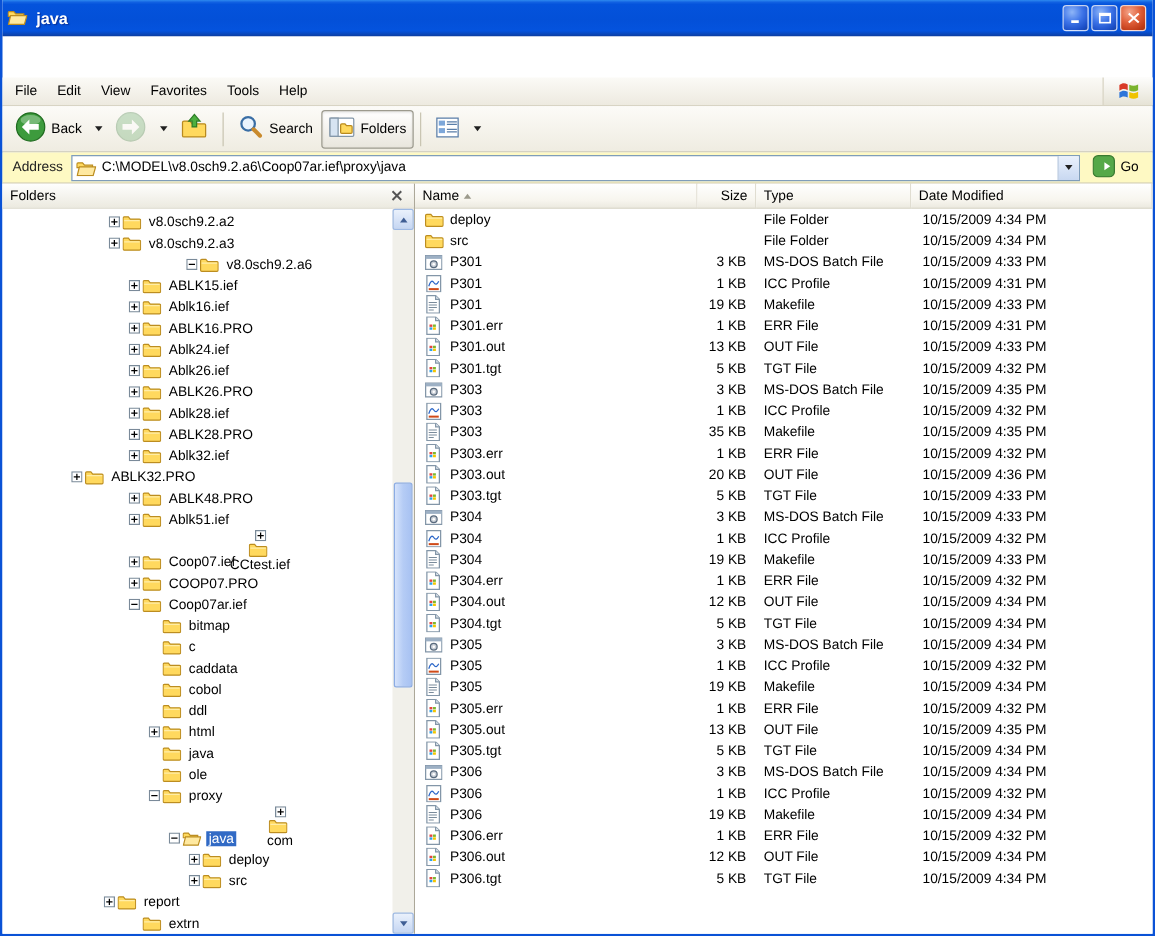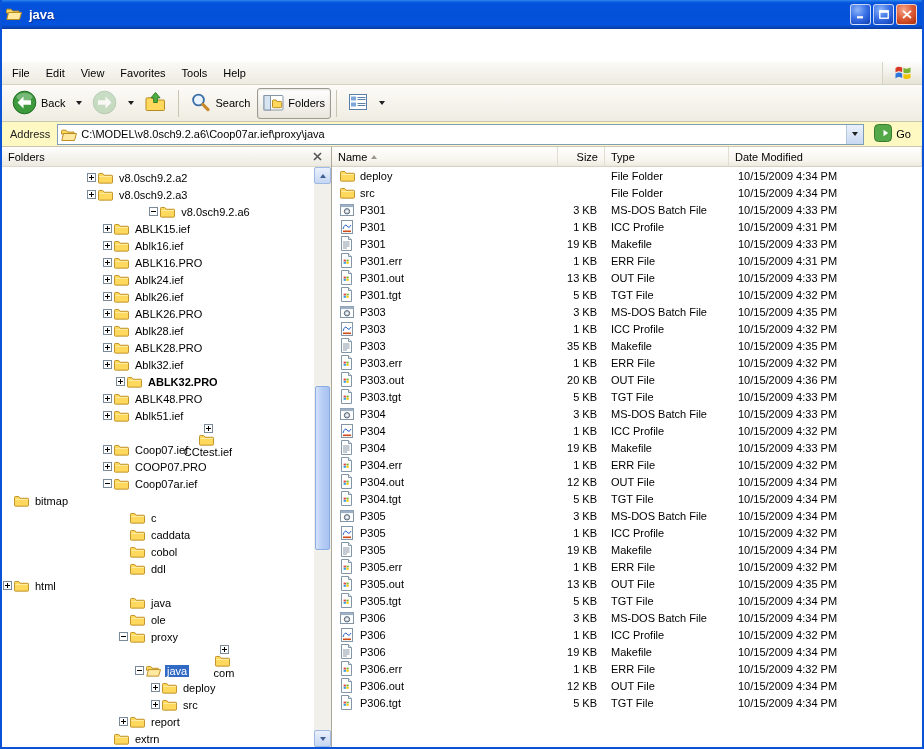--- a/index.html
+++ b/index.html
@@ -436,21 +436,21 @@
               </svg>
             </span>
             <span class="tree-icon">
               <svg viewBox="0 0 16 13" width="15" height="13">
                 <path d="M0.5 3.2 Q0.5 2.2 1.5 2.2 H5 L6.6 4.1 H14.5 Q15.5 4.1 15.5 5 V11.6 Q15.5 12.5 14.5 12.5 H1.5 Q0.5 12.5 0.5 11.6 Z" fill="#FFD95E" stroke="#BC8D20"></path>
                 <path d="M1.4 4.9 H14.6 V5.9 H1.4 Z" fill="#FFEDA8"></path>
               </svg>
             </span>
             <span class="tree-label">Ablk32.ief</span>
           </div>
-          <div class="tree-row" style="padding-left: 113px; font-weight: bold;">
+          <div class="tree-row" style="padding-left: 54px;">
             <span class="expander">
               <svg width="9" height="9" viewBox="0 0 9 9">
                 <rect x="0.5" y="0.5" width="8" height="8" fill="#fff" stroke="#7A8A99"></rect>
                 <line x1="2" y1="4.5" x2="7" y2="4.5" stroke="#000"></line>
                 <line x1="4.5" y1="2" x2="4.5" y2="7" stroke="#000"></line>
               </svg>
             </span>
             <span class="tree-icon">
               <svg viewBox="0 0 16 13" width="15" height="13">
                 <path d="M0.5 3.2 Q0.5 2.2 1.5 2.2 H5 L6.6 4.1 H14.5 Q15.5 4.1 15.5 5 V11.6 Q15.5 12.5 14.5 12.5 H1.5 Q0.5 12.5 0.5 11.6 Z" fill="#FFD95E" stroke="#BC8D20"></path>
@@ -546,105 +546,105 @@
                 <line x1="2" y1="4.5" x2="7" y2="4.5" stroke="#000"></line>
               </svg>
             </span>
             <span class="tree-icon">
               <svg viewBox="0 0 16 13" width="15" height="13">
                 <path d="M0.5 3.2 Q0.5 2.2 1.5 2.2 H5 L6.6 4.1 H14.5 Q15.5 4.1 15.5 5 V11.6 Q15.5 12.5 14.5 12.5 H1.5 Q0.5 12.5 0.5 11.6 Z" fill="#FFD95E" stroke="#BC8D20"></path>
                 <path d="M1.4 4.9 H14.6 V5.9 H1.4 Z" fill="#FFEDA8"></path>
               </svg>
             </span>
             <span class="tree-label">Coop07ar.ief</span>
-          </div>
-          <div class="tree-row" style="">
-            <span class="expander"></span>
-            <span class="tree-icon">
-              <svg viewBox="0 0 16 13" width="15" height="13">
-                <path d="M0.5 3.2 Q0.5 2.2 1.5 2.2 H5 L6.6 4.1 H14.5 Q15.5 4.1 15.5 5 V11.6 Q15.5 12.5 14.5 12.5 H1.5 Q0.5 12.5 0.5 11.6 Z" fill="#FFD95E" stroke="#BC8D20"></path>
-                <path d="M1.4 4.9 H14.6 V5.9 H1.4 Z" fill="#FFEDA8"></path>
-              </svg>
-            </span>
-            <span class="tree-label">bitmap</span>
           </div>
           <div class="tree-row" style="padding-left: 116px;">
             <span class="expander"></span>
             <span class="tree-icon">
               <svg viewBox="0 0 16 13" width="15" height="13">
                 <path d="M0.5 3.2 Q0.5 2.2 1.5 2.2 H5 L6.6 4.1 H14.5 Q15.5 4.1 15.5 5 V11.6 Q15.5 12.5 14.5 12.5 H1.5 Q0.5 12.5 0.5 11.6 Z" fill="#FFD95E" stroke="#BC8D20"></path>
                 <path d="M1.4 4.9 H14.6 V5.9 H1.4 Z" fill="#FFEDA8"></path>
               </svg>
             </span>
-            <span class="tree-label">c</span>
+            <span class="tree-label">bitmap</span>
           </div>
           <div class="tree-row" style="padding-left: 116px;">
             <span class="expander"></span>
             <span class="tree-icon">
               <svg viewBox="0 0 16 13" width="15" height="13">
                 <path d="M0.5 3.2 Q0.5 2.2 1.5 2.2 H5 L6.6 4.1 H14.5 Q15.5 4.1 15.5 5 V11.6 Q15.5 12.5 14.5 12.5 H1.5 Q0.5 12.5 0.5 11.6 Z" fill="#FFD95E" stroke="#BC8D20"></path>
                 <path d="M1.4 4.9 H14.6 V5.9 H1.4 Z" fill="#FFEDA8"></path>
               </svg>
             </span>
-            <span class="tree-label">caddata</span>
+            <span class="tree-label">c</span>
           </div>
           <div class="tree-row" style="padding-left: 116px;">
             <span class="expander"></span>
             <span class="tree-icon">
               <svg viewBox="0 0 16 13" width="15" height="13">
                 <path d="M0.5 3.2 Q0.5 2.2 1.5 2.2 H5 L6.6 4.1 H14.5 Q15.5 4.1 15.5 5 V11.6 Q15.5 12.5 14.5 12.5 H1.5 Q0.5 12.5 0.5 11.6 Z" fill="#FFD95E" stroke="#BC8D20"></path>
                 <path d="M1.4 4.9 H14.6 V5.9 H1.4 Z" fill="#FFEDA8"></path>
               </svg>
             </span>
-            <span class="tree-label">cobol</span>
+            <span class="tree-label">caddata</span>
           </div>
           <div class="tree-row" style="padding-left: 116px;">
             <span class="expander"></span>
             <span class="tree-icon">
               <svg viewBox="0 0 16 13" width="15" height="13">
                 <path d="M0.5 3.2 Q0.5 2.2 1.5 2.2 H5 L6.6 4.1 H14.5 Q15.5 4.1 15.5 5 V11.6 Q15.5 12.5 14.5 12.5 H1.5 Q0.5 12.5 0.5 11.6 Z" fill="#FFD95E" stroke="#BC8D20"></path>
                 <path d="M1.4 4.9 H14.6 V5.9 H1.4 Z" fill="#FFEDA8"></path>
               </svg>
             </span>
-            <span class="tree-label">ddl</span>
-          </div>
-          <div class="tree-row" style="">
-            <span class="expander">
-              <svg width="9" height="9" viewBox="0 0 9 9">
-                <rect x="0.5" y="0.5" width="8" height="8" fill="#fff" stroke="#7A8A99"></rect>
-                <line x1="2" y1="4.5" x2="7" y2="4.5" stroke="#000"></line>
-                <line x1="4.5" y1="2" x2="4.5" y2="7" stroke="#000"></line>
-              </svg>
-            </span>
-            <span class="tree-icon">
-              <svg viewBox="0 0 16 13" width="15" height="13">
-                <path d="M0.5 3.2 Q0.5 2.2 1.5 2.2 H5 L6.6 4.1 H14.5 Q15.5 4.1 15.5 5 V11.6 Q15.5 12.5 14.5 12.5 H1.5 Q0.5 12.5 0.5 11.6 Z" fill="#FFD95E" stroke="#BC8D20"></path>
-                <path d="M1.4 4.9 H14.6 V5.9 H1.4 Z" fill="#FFEDA8"></path>
-              </svg>
-            </span>
-            <span class="tree-label">html</span>
+            <span class="tree-label">cobol</span>
           </div>
           <div class="tree-row" style="padding-left: 116px;">
             <span class="expander"></span>
             <span class="tree-icon">
               <svg viewBox="0 0 16 13" width="15" height="13">
                 <path d="M0.5 3.2 Q0.5 2.2 1.5 2.2 H5 L6.6 4.1 H14.5 Q15.5 4.1 15.5 5 V11.6 Q15.5 12.5 14.5 12.5 H1.5 Q0.5 12.5 0.5 11.6 Z" fill="#FFD95E" stroke="#BC8D20"></path>
                 <path d="M1.4 4.9 H14.6 V5.9 H1.4 Z" fill="#FFEDA8"></path>
               </svg>
             </span>
-            <span class="tree-label">java</span>
+            <span class="tree-label">ddl</span>
+          </div>
+          <div class="tree-row" style="padding-left: 116px;">
+            <span class="expander">
+              <svg width="9" height="9" viewBox="0 0 9 9">
+                <rect x="0.5" y="0.5" width="8" height="8" fill="#fff" stroke="#7A8A99"></rect>
+                <line x1="2" y1="4.5" x2="7" y2="4.5" stroke="#000"></line>
+                <line x1="4.5" y1="2" x2="4.5" y2="7" stroke="#000"></line>
+              </svg>
+            </span>
+            <span class="tree-icon">
+              <svg viewBox="0 0 16 13" width="15" height="13">
+                <path d="M0.5 3.2 Q0.5 2.2 1.5 2.2 H5 L6.6 4.1 H14.5 Q15.5 4.1 15.5 5 V11.6 Q15.5 12.5 14.5 12.5 H1.5 Q0.5 12.5 0.5 11.6 Z" fill="#FFD95E" stroke="#BC8D20"></path>
+                <path d="M1.4 4.9 H14.6 V5.9 H1.4 Z" fill="#FFEDA8"></path>
+              </svg>
+            </span>
+            <span class="tree-label">html</span>
           </div>
           <div class="tree-row" style="padding-left: 116px;">
             <span class="expander"></span>
             <span class="tree-icon">
               <svg viewBox="0 0 16 13" width="15" height="13">
                 <path d="M0.5 3.2 Q0.5 2.2 1.5 2.2 H5 L6.6 4.1 H14.5 Q15.5 4.1 15.5 5 V11.6 Q15.5 12.5 14.5 12.5 H1.5 Q0.5 12.5 0.5 11.6 Z" fill="#FFD95E" stroke="#BC8D20"></path>
                 <path d="M1.4 4.9 H14.6 V5.9 H1.4 Z" fill="#FFEDA8"></path>
               </svg>
             </span>
+            <span class="tree-label">java</span>
+          </div>
+          <div class="tree-row" style="padding-left: 116px;">
+            <span class="expander"></span>
+            <span class="tree-icon">
+              <svg viewBox="0 0 16 13" width="15" height="13">
+                <path d="M0.5 3.2 Q0.5 2.2 1.5 2.2 H5 L6.6 4.1 H14.5 Q15.5 4.1 15.5 5 V11.6 Q15.5 12.5 14.5 12.5 H1.5 Q0.5 12.5 0.5 11.6 Z" fill="#FFD95E" stroke="#BC8D20"></path>
+                <path d="M1.4 4.9 H14.6 V5.9 H1.4 Z" fill="#FFEDA8"></path>
+              </svg>
+            </span>
             <span class="tree-label">ole</span>
           </div>
           <div class="tree-row" style="padding-left: 116px;">
             <span class="expander">
               <svg width="9" height="9" viewBox="0 0 9 9">
                 <rect x="0.5" y="0.5" width="8" height="8" fill="#fff" stroke="#7A8A99"></rect>
                 <line x1="2" y1="4.5" x2="7" y2="4.5" stroke="#000"></line>
               </svg>
             </span>
             <span class="tree-icon">
@@ -711,21 +711,21 @@
               </svg>
             </span>
             <span class="tree-icon">
               <svg viewBox="0 0 16 13" width="15" height="13">
                 <path d="M0.5 3.2 Q0.5 2.2 1.5 2.2 H5 L6.6 4.1 H14.5 Q15.5 4.1 15.5 5 V11.6 Q15.5 12.5 14.5 12.5 H1.5 Q0.5 12.5 0.5 11.6 Z" fill="#FFD95E" stroke="#BC8D20"></path>
                 <path d="M1.4 4.9 H14.6 V5.9 H1.4 Z" fill="#FFEDA8"></path>
               </svg>
             </span>
             <span class="tree-label">src</span>
           </div>
-          <div class="tree-row" style="padding-left: 116px;">
+          <div class="tree-row" style="padding-left: 80px;">
             <span class="expander">
               <svg width="9" height="9" viewBox="0 0 9 9">
                 <rect x="0.5" y="0.5" width="8" height="8" fill="#fff" stroke="#7A8A99"></rect>
                 <line x1="2" y1="4.5" x2="7" y2="4.5" stroke="#000"></line>
                 <line x1="4.5" y1="2" x2="4.5" y2="7" stroke="#000"></line>
               </svg>
             </span>
             <span class="tree-icon">
               <svg viewBox="0 0 16 13" width="15" height="13">
                 <path d="M0.5 3.2 Q0.5 2.2 1.5 2.2 H5 L6.6 4.1 H14.5 Q15.5 4.1 15.5 5 V11.6 Q15.5 12.5 14.5 12.5 H1.5 Q0.5 12.5 0.5 11.6 Z" fill="#FFD95E" stroke="#BC8D20"></path>

